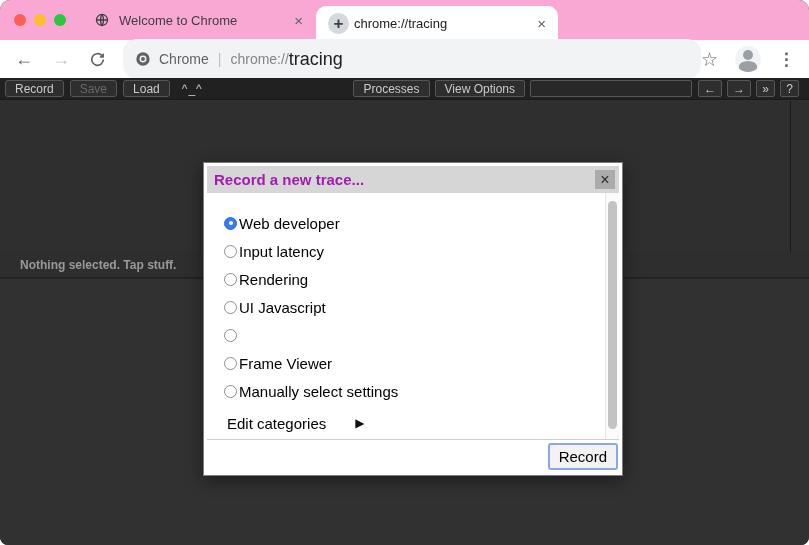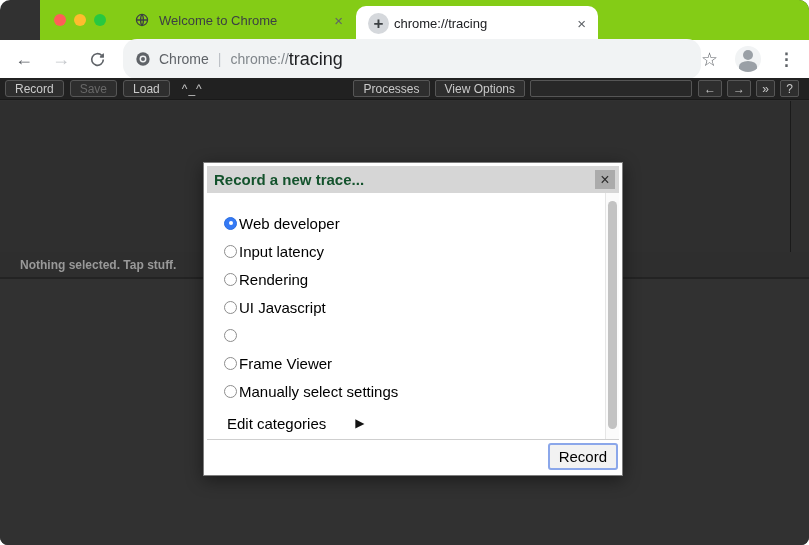--- a/index.html
+++ b/index.html
@@ -1,21 +1,21 @@
 <!DOCTYPE html>
 <html><head>
 <meta charset="utf-8">
 <style>
   * { margin:0; padding:0; box-sizing:border-box; }
   body { background:#fff; font-family:"Liberation Sans", sans-serif; }
   .window { position:relative; width:809px; height:545px; background:#313131;
             border-radius:10px 10px 8px 8px; overflow:hidden; }
 
   
-  .tabstrip { position:absolute; top:0; left:0; right:0; height:40px; background:#84cc16;margin-left:40px; }
+  .tabstrip { position:absolute; top:0; left:0; right:0; height:40px; background:#f9a8d4; }
   .traffic { position:absolute; top:14px; left:14px; display:flex; gap:8px; }
   .light { width:12px; height:12px; border-radius:50%; }
   .tab-inactive { position:absolute; left:85px; top:0; width:228px; height:40px;
                   display:flex; align-items:center; padding:0 10px; }
   .tab-inactive .tab-title { font-size:13px; color:#3c4043; margin-left:10px; }
   .tab-close { margin-left:auto; font-size:15px; color:#5f6368; line-height:1; cursor:default; }
   .tab-active { position:absolute; left:316px; top:6px; width:242px; height:34px; background:#fff;
                 border-radius:10px 10px 0 0; display:flex; align-items:center; padding:0 12px; }
   .fav-plus { width:21px; height:21px; border-radius:50%; background:#d5d8dc; color:#3c4043;
               font-size:17px; font-weight:bold; display:flex; align-items:center; justify-content:center;
@@ -65,21 +65,21 @@
                border-bottom:1px solid #1f1f1f; }
   .status-bar { position:absolute; top:174px; left:0; right:0; height:27px; background:#2e2e2e;
                 border-bottom:2px solid #232323; display:flex; align-items:center; }
   .status-text { font-size:12px; font-weight:bold; color:#999; padding-left:20px; }
 
   
   .dialog { position:absolute; left:203px; top:162px; width:420px; height:314px; background:#fff;
             border:1px solid #7d7d7d; box-shadow:0 4px 16px rgba(0,0,0,0.45); padding:3px;
             display:flex; flex-direction:column; }
   .d-titlebar { flex:0 0 27px; background:#d6d6d6; display:flex; align-items:center; }
-  .d-title { font-size:15px; font-weight:bold; color:#14532d; padding-left:7px; }
+  .d-title { font-size:15px; font-weight:bold; color:#a21caf; padding-left:7px; }
   .d-close { margin-left:auto; margin-right:4px; width:20px; height:19px; background:#ababab;
              color:#2b2b2b; font-size:16px; line-height:1; display:flex; align-items:center;
              justify-content:center; cursor:default; }
   .d-content { flex:1; position:relative; padding-top:16px; background:#fff; }
   .option-row { height:28px; display:flex; align-items:center; padding-left:17px; }
   .radio { width:13px; height:13px; border-radius:50%; border:1px solid #8d8d8d; background:#fff;
            flex:0 0 13px; position:relative; }
   .radio.checked { background:#357af5; border-color:#2a6de0; }
   .radio.checked::after { content:""; position:absolute; left:3.5px; top:3.5px; width:4px; height:4px;
                           border-radius:50%; background:#fff; }

